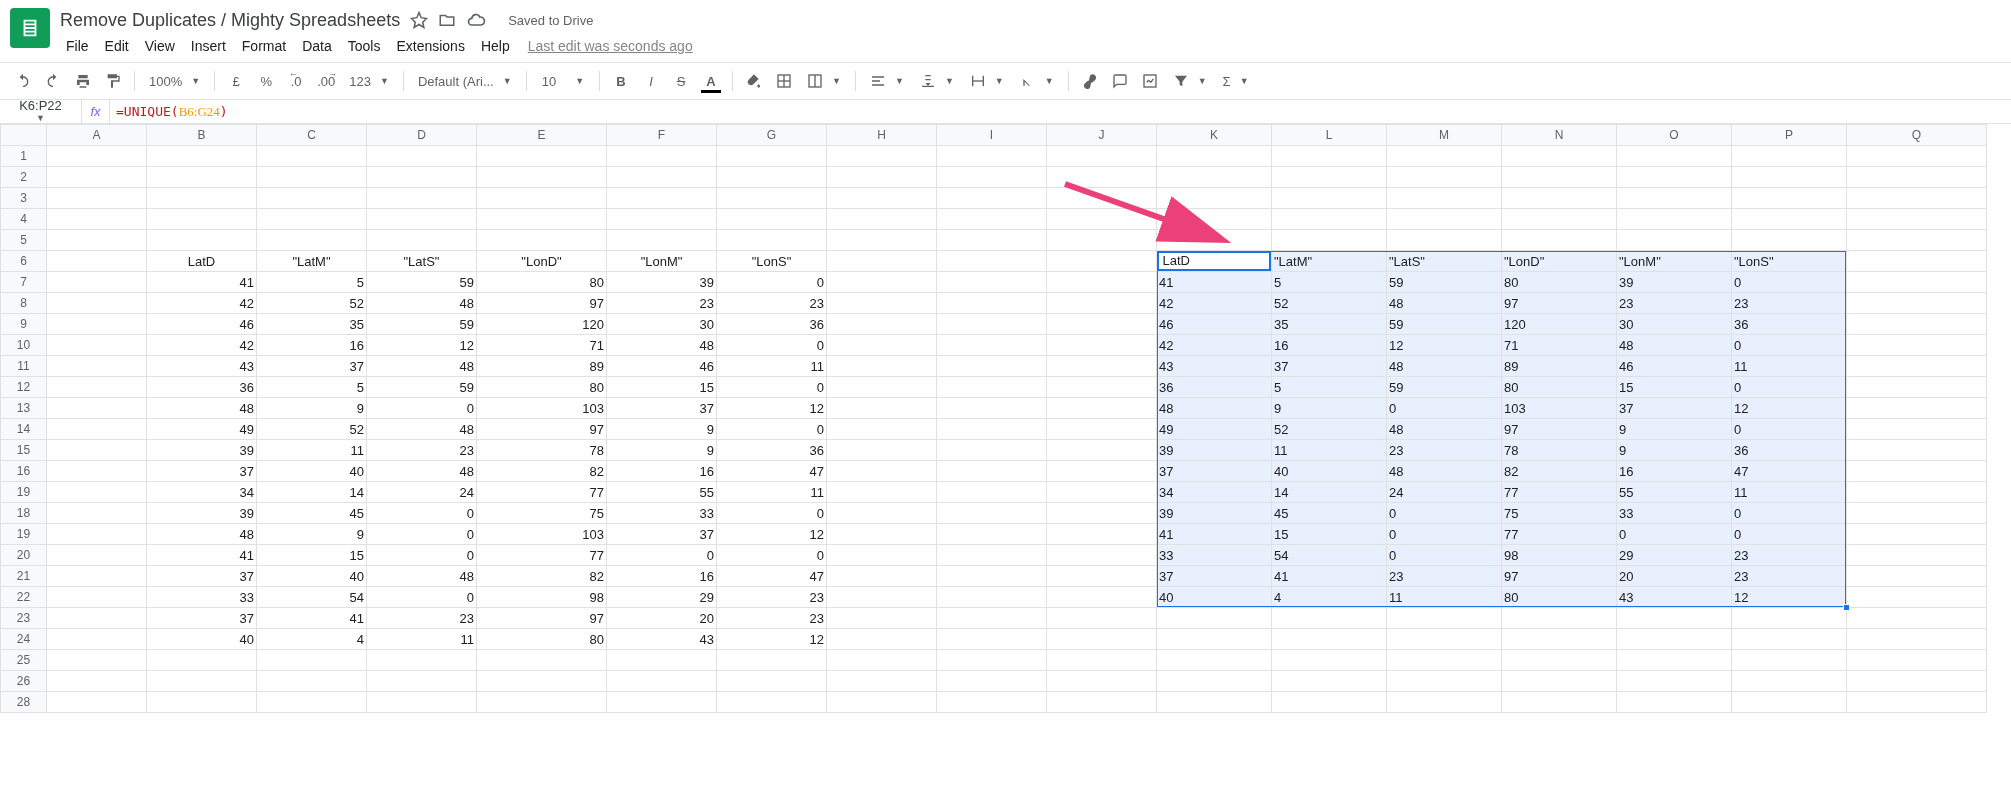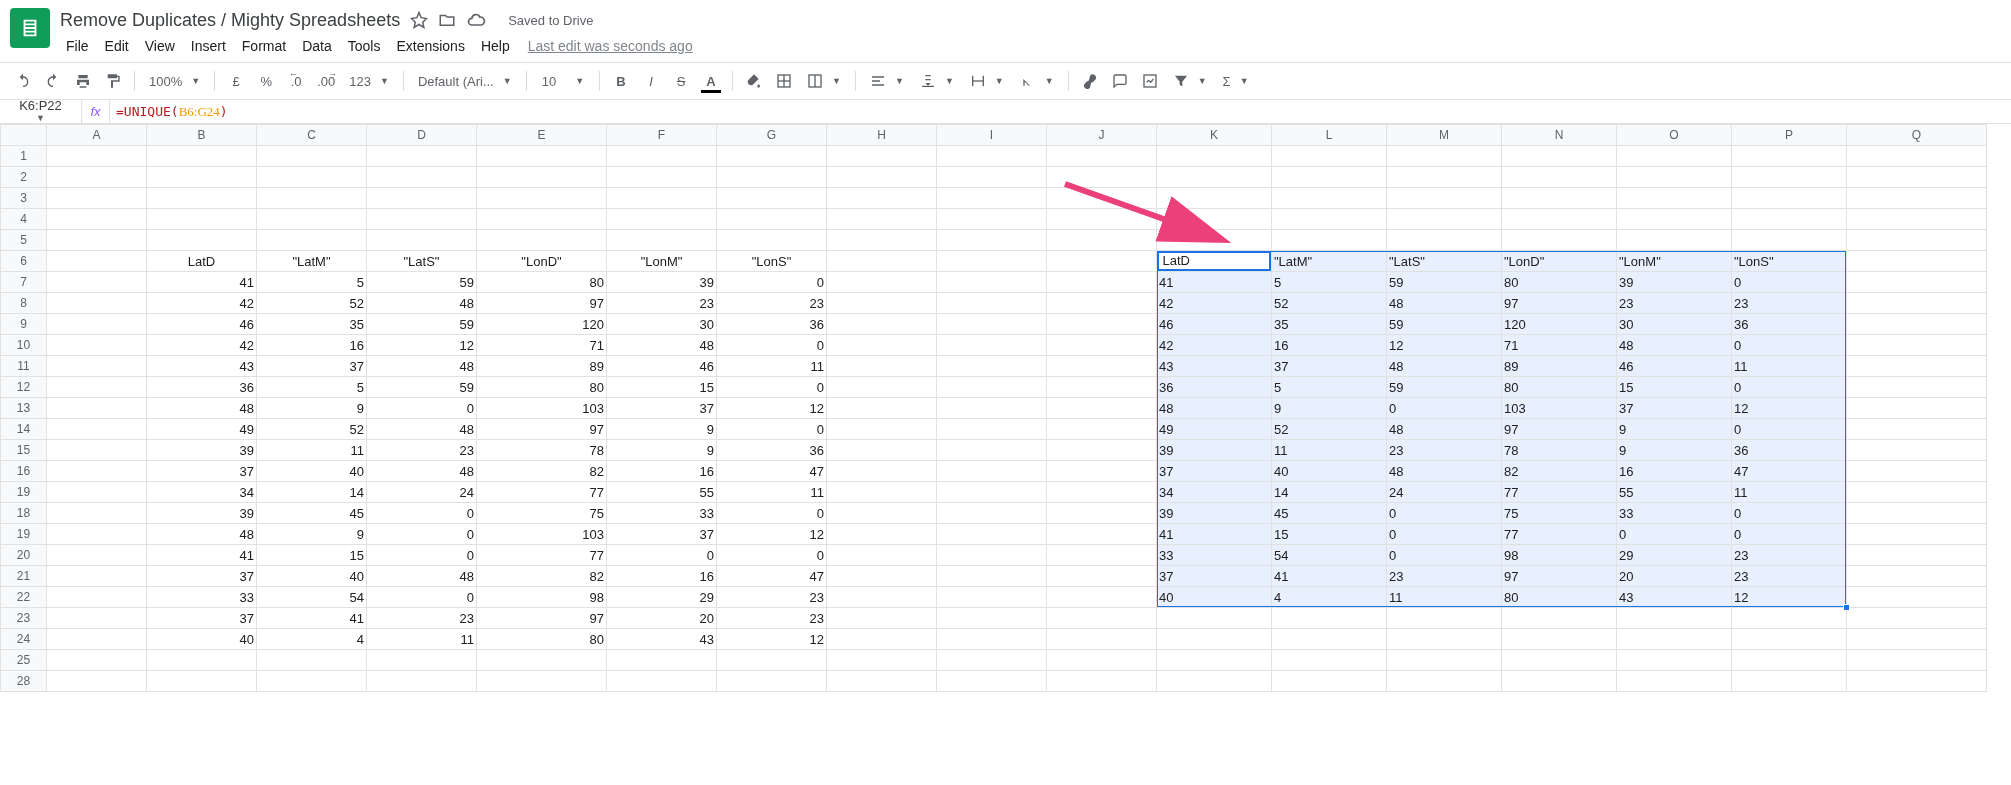--- a/index.html
+++ b/index.html
@@ -883,20 +883,40 @@
           <td></td>
           <td></td>
           <td></td>
           <td></td>
           <td></td>
           <td></td>
           <td></td>
           <td></td>
         </tr>
         <tr>
+          <th class="rowhdr">26</th>
+          <td></td>
+          <td></td>
+          <td></td>
+          <td></td>
+          <td></td>
+          <td></td>
+          <td></td>
+          <td></td>
+          <td></td>
+          <td></td>
+          <td></td>
+          <td></td>
+          <td></td>
+          <td></td>
+          <td></td>
+          <td></td>
+          <td></td>
+        </tr>
+        <tr>
           <th class="rowhdr">28</th>
           <td></td>
           <td></td>
           <td></td>
           <td></td>
           <td></td>
           <td></td>
           <td></td>
           <td></td>
           <td></td>

